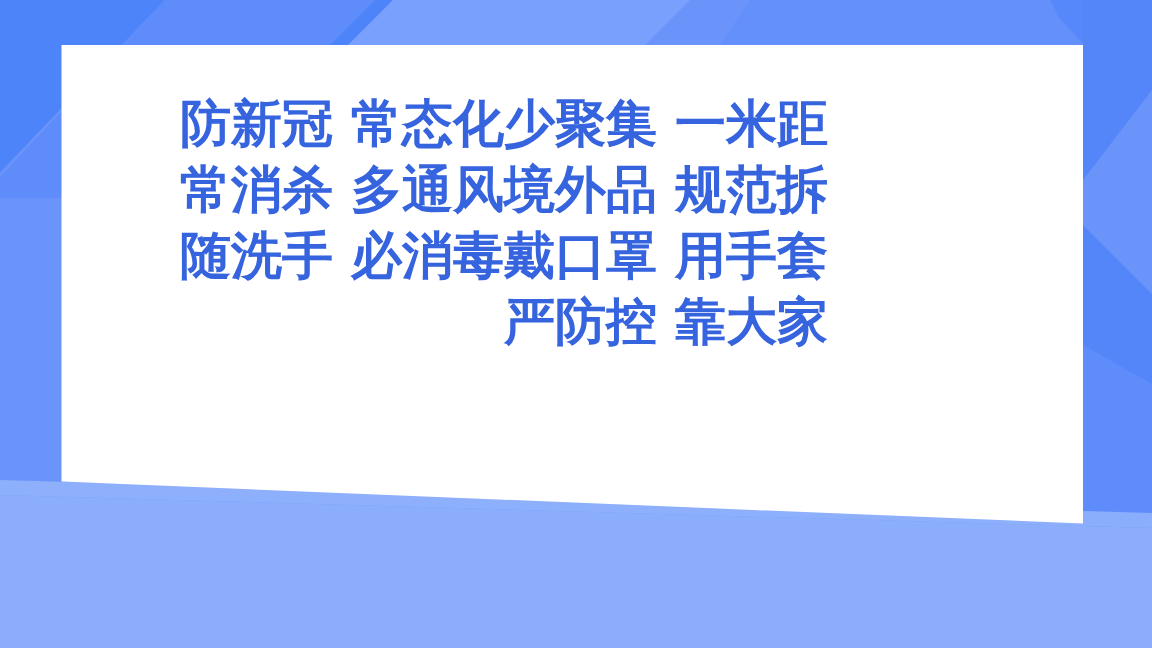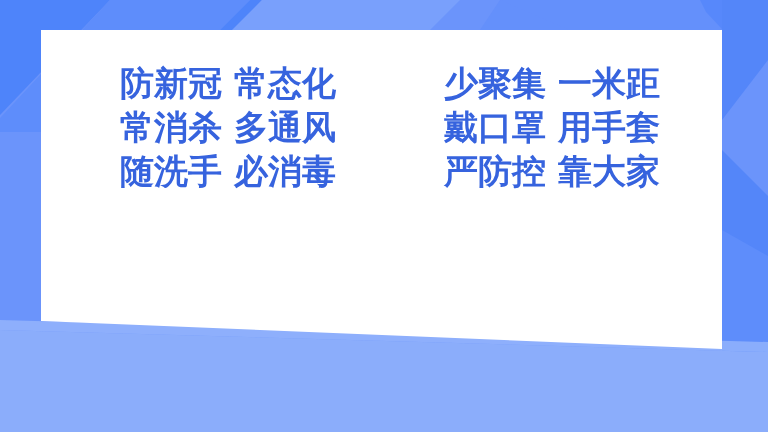--- a/index.html
+++ b/index.html
@@ -35,23 +35,22 @@
     width: 768px;
     height: 432px;
   }
   .slogan-columns {
     position: absolute;
     left: 120px;
     top: 62px;
     width: 540px;
     display: flex;
     flex-direction: row;
-    justify-content: space-between;
+    justify-content: flex-start;
     align-items: flex-start;
-    gap: 8px;
   }
   .slogan-col {
     display: flex;
     flex-direction: column;
     gap: 2px;
   }
   .slogan-line {
     font-size: 34px;
     line-height: 42px;
     font-weight: bold;
@@ -101,20 +100,21 @@
     <div class="slogan-columns">
 
       <div class="slogan-col">
         <div class="slogan-line"><span>防新冠</span><span class="gap"></span><span>常态化</span></div>
         <div class="slogan-line"><span>常消杀</span><span class="gap"></span><span>多通风</span></div>
         <div class="slogan-line"><span>随洗手</span><span class="gap"></span><span>必消毒</span></div>
       </div>
 
       <div class="slogan-col">
         <div class="slogan-line"><span>少聚集</span><span class="gap"></span><span>一米距</span></div>
+        <div class="slogan-line"><span>境外品</span><span class="gap"></span><span>规范拆</span></div>
         <div class="slogan-line"><span>戴口罩</span><span class="gap"></span><span>用手套</span></div>
         <div class="slogan-line"><span>严防控</span><span class="gap"></span><span>靠大家</span></div>
       </div>
 
     </div>
   </div>
 
 </div>
 
 </body></html>

